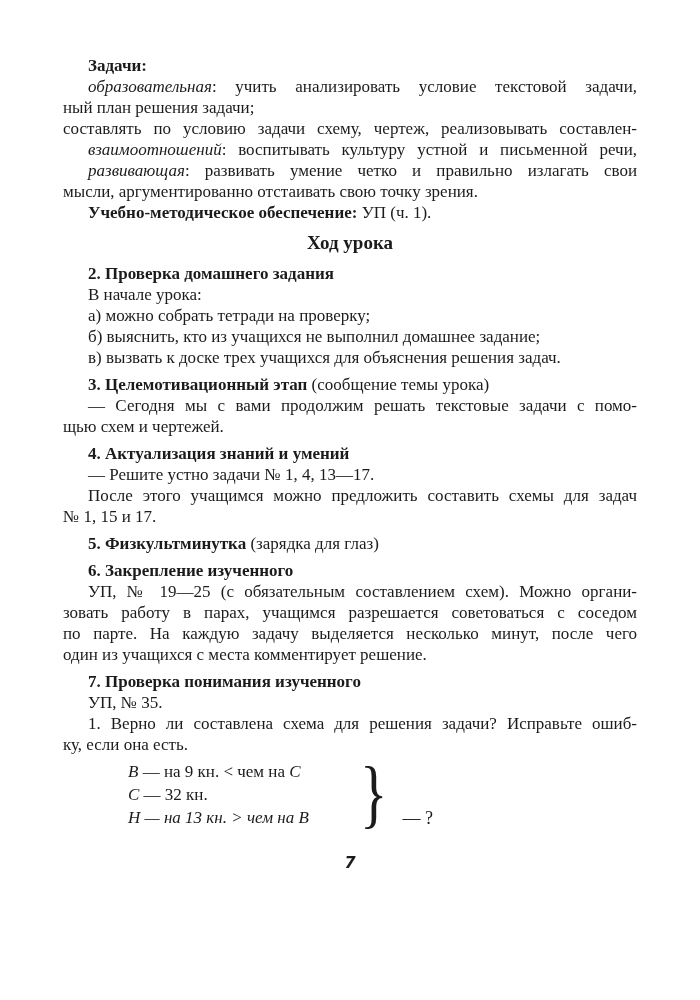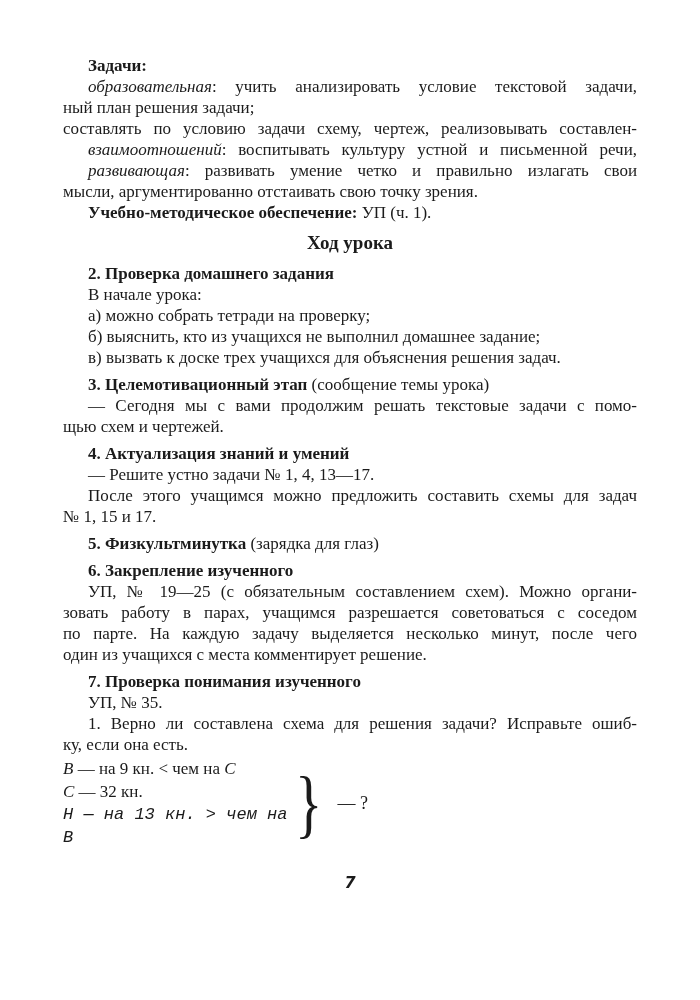--- a/index.html
+++ b/index.html
@@ -40,35 +40,36 @@
     line-height: 26px;
     margin: 7px 0 7px 0;
   }
   .run-b { font-weight: bold; }
   .run-i { font-style: italic; }
   .run-r { font-style: normal; font-weight: normal; }
 
   
   .schema {
     display: flex;
-    align-items: center;
+    align-items: flex-end;
+    margin-left: 65px;
     margin-top: 2px;
     margin-bottom: 2px;
   }
   .schema-lines {
     width: 232px;
   }
   .sline {
     font-size: 17px;
     line-height: 23px;
   }
   .mi {
     font-style: italic;
   }
-  .sline.mi-all { font-style: italic; font-family: Liberation Mono, monospace; }
+  .sline.mi-all { font-style: italic; }
   .brace {
     font-size: 76px;
     line-height: 72px;
     height: 72px;
     transform: scaleX(0.75);
     transform-origin: left center;
     font-weight: normal;
     color: #1b1b1b;
     user-select: none;
   }

